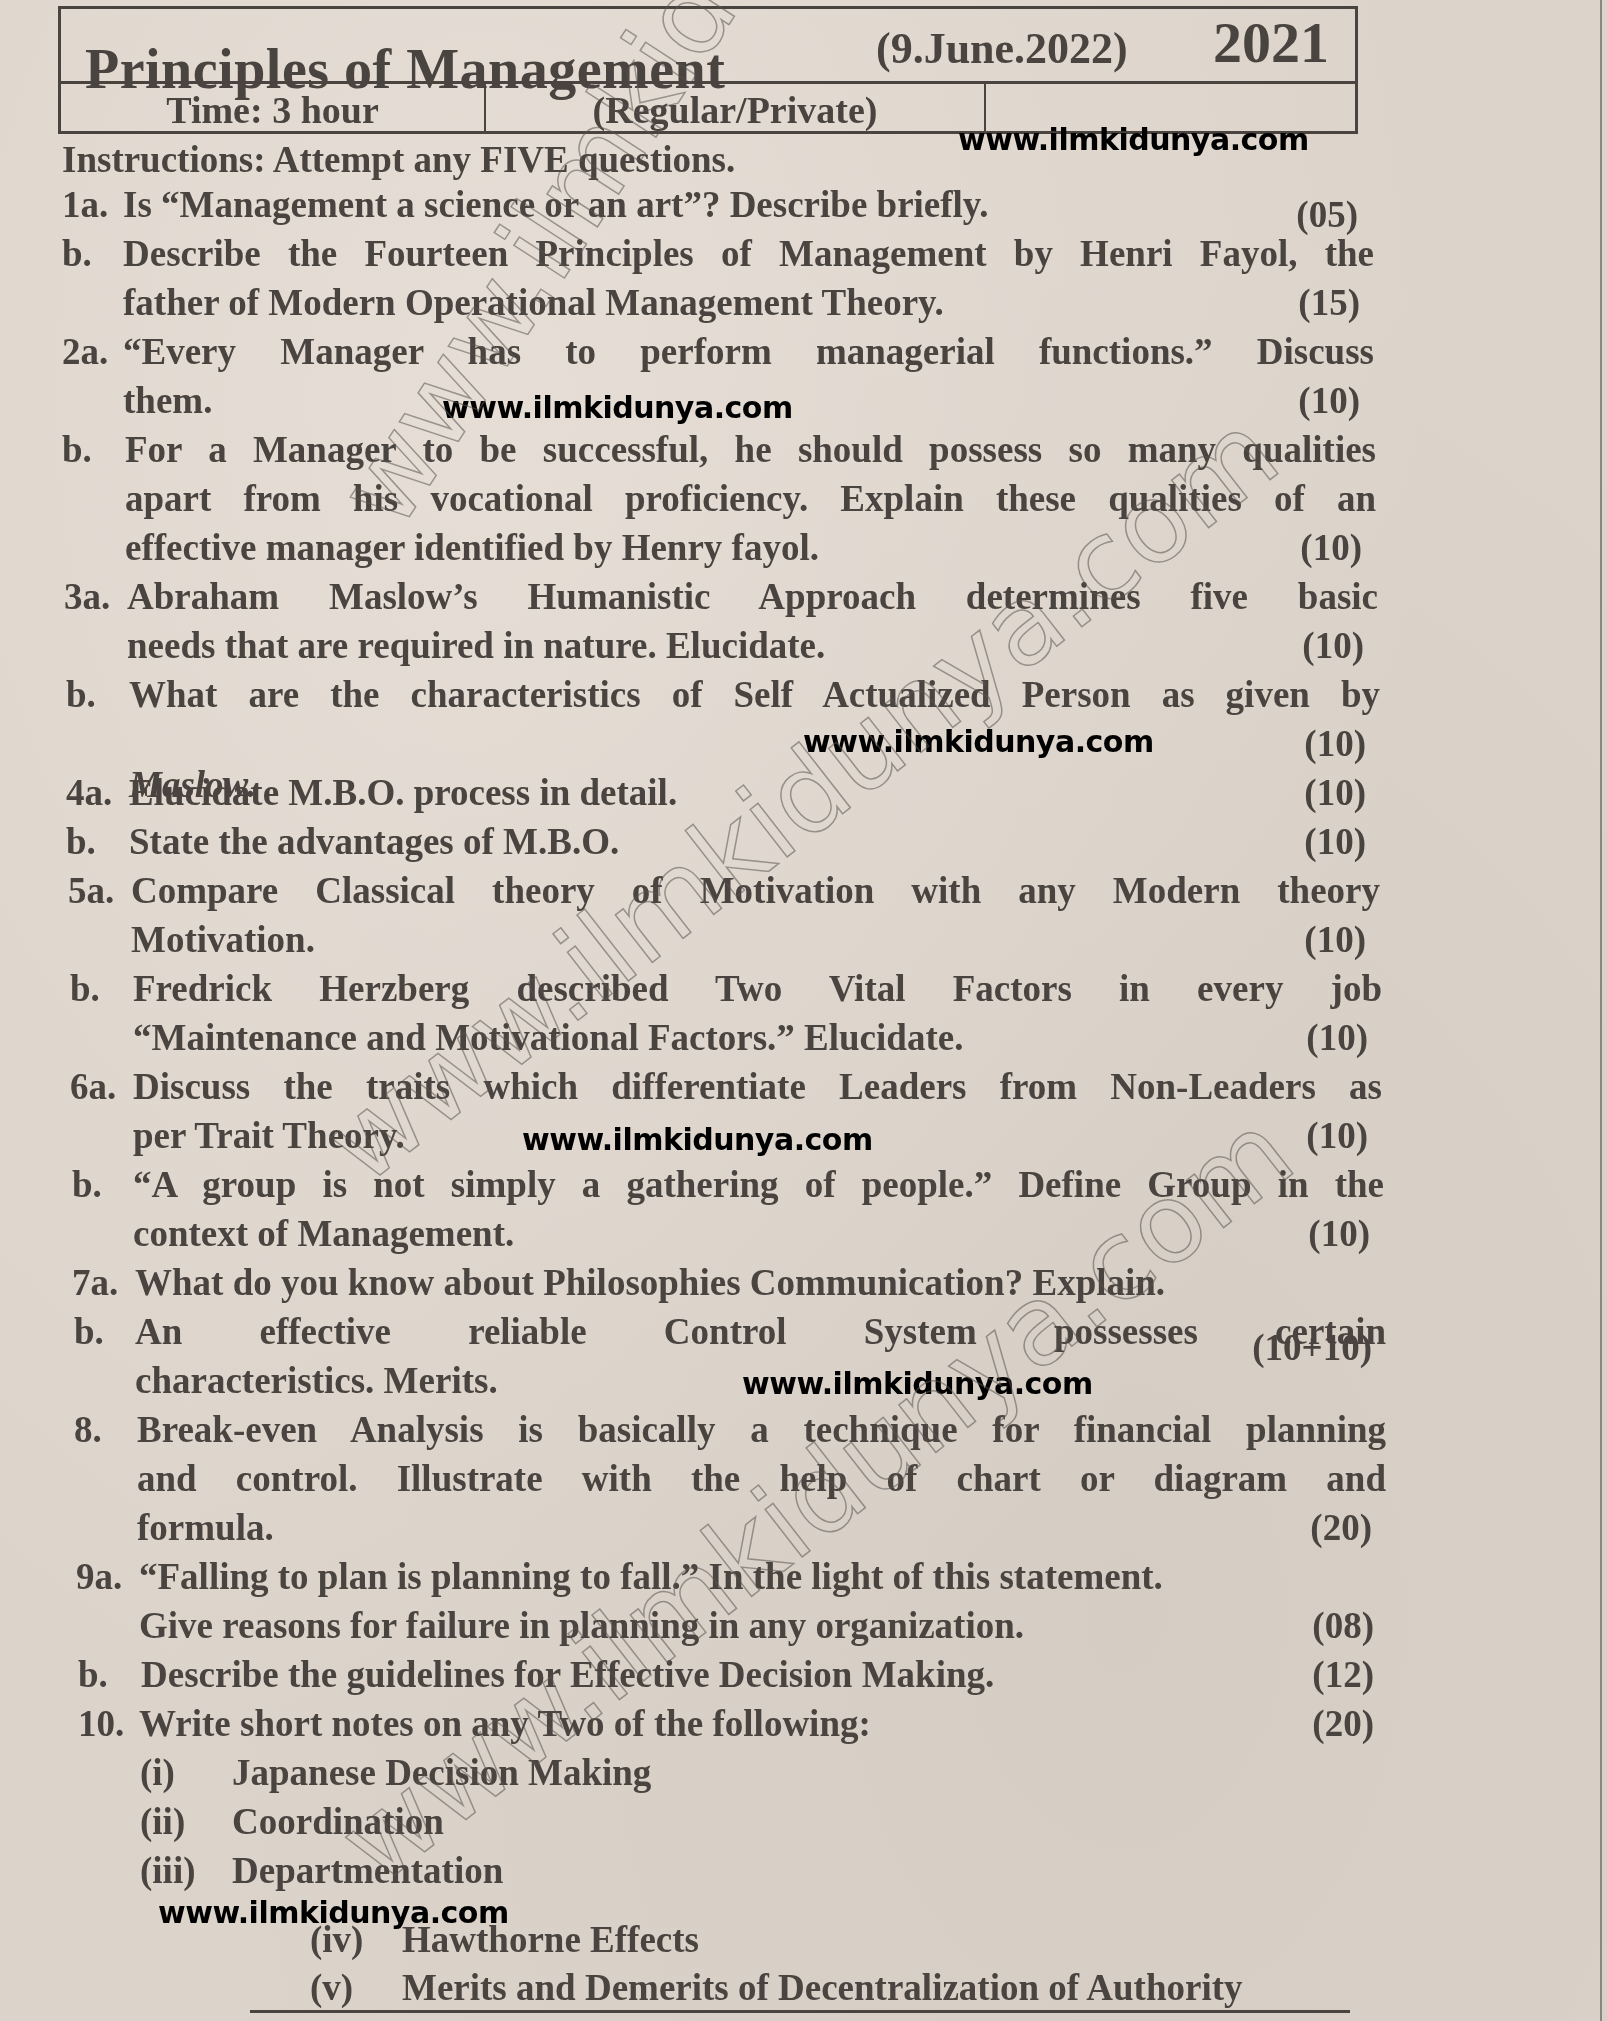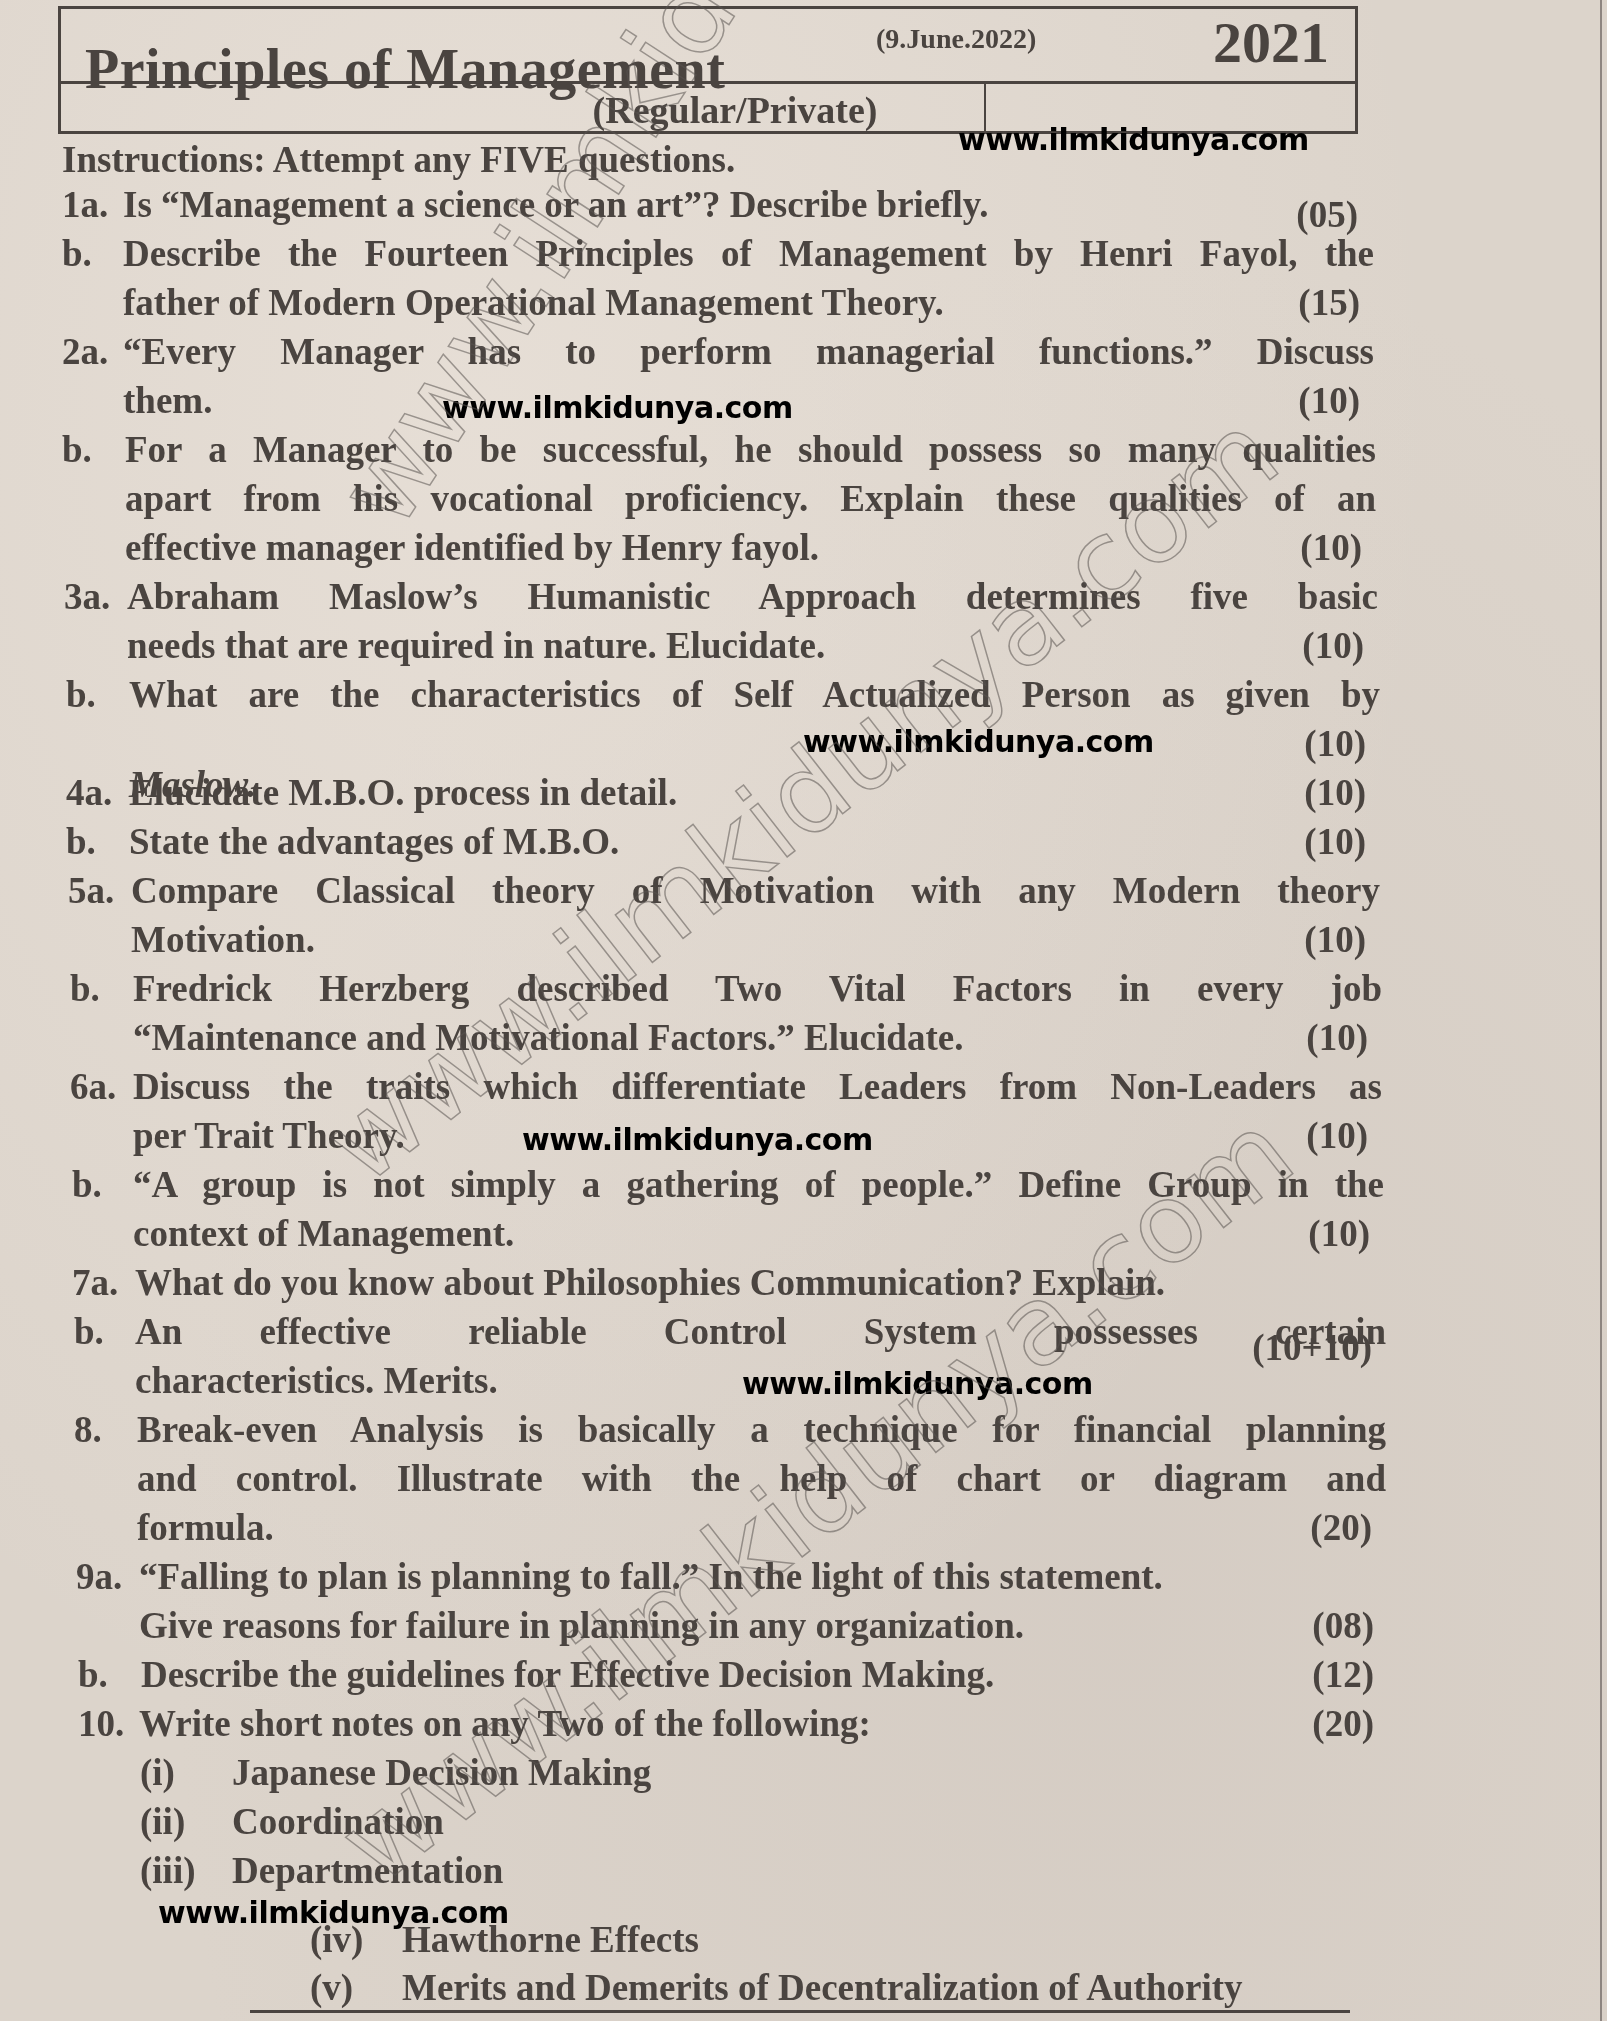--- a/index.html
+++ b/index.html
@@ -29,21 +29,21 @@
   .header-top {
     position: absolute; left: 0; top: 0; right: 0; height: 72px;
     border-bottom: 3px solid #4a4440;
   }
   .title {
     position: absolute; left: 24px; top: 4px;
     font-size: 56px; font-weight: bold; letter-spacing: 0.5px; margin-top: 24px;
   }
   .date {
     position: absolute; left: 815px; top: 14px;
-    font-size: 28px; font-weight: bold;
+    font-size: 44px; font-weight: bold;
   }
   .year {
     position: absolute; right: 26px; top: 0px;
     font-size: 58px; font-weight: bold;
   }
   .header-bottom {
     position: absolute; left: 0; top: 75px; right: 0; height: 50px;
   }
   .cell {
     position: absolute; top: 0; height: 50px; box-sizing: border-box;
@@ -90,20 +90,21 @@
 <div class="paper"></div>
 <div class="right-edge"></div>
 
 <div class="header-box">
   <div class="header-top">
     <div class="title">Principles of Management</div>
     <div class="date">(9.June.2022)</div>
     <div class="year">2021</div>
   </div>
   <div class="header-bottom">
+    <div class="cell time">Time: 3 hour</div>
     <div class="cell mode">(Regular/Private)</div>
   </div>
 </div>
 
 <div class="instructions">Instructions: Attempt any FIVE questions.</div>
 
 <div id="questions">
     <div class="q-line q-num" style="left: 62px; top: 183px;">1a.</div>
     <div class="q-line q-text" style="left: 123px; top: 183px;">Is “Management a science or an art”? Describe briefly.</div>
     <div class="q-line q-marks" style="top: 183px; right: 249px; margin-top: 10px;">(05)</div>

